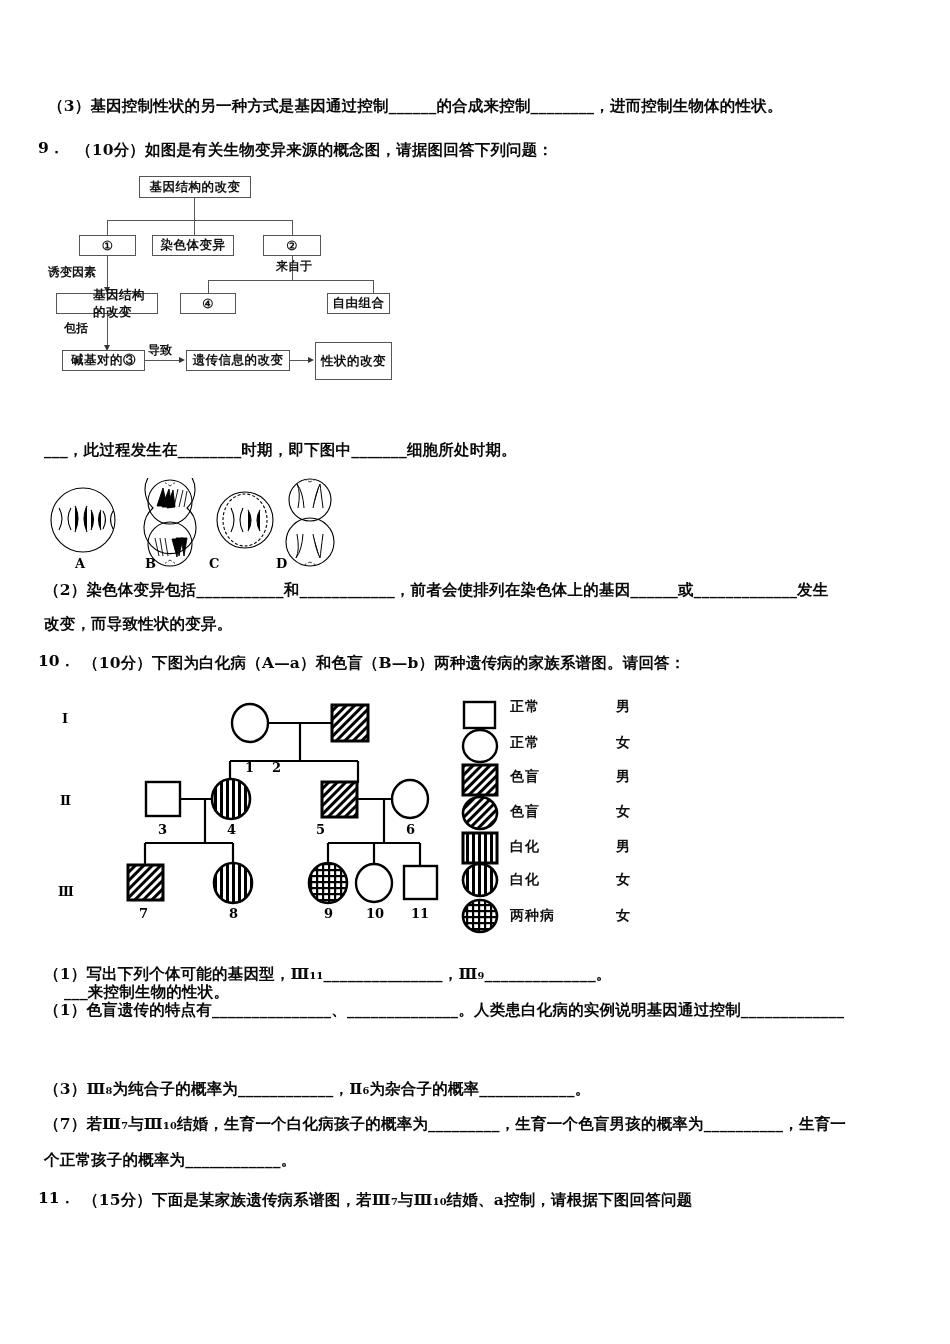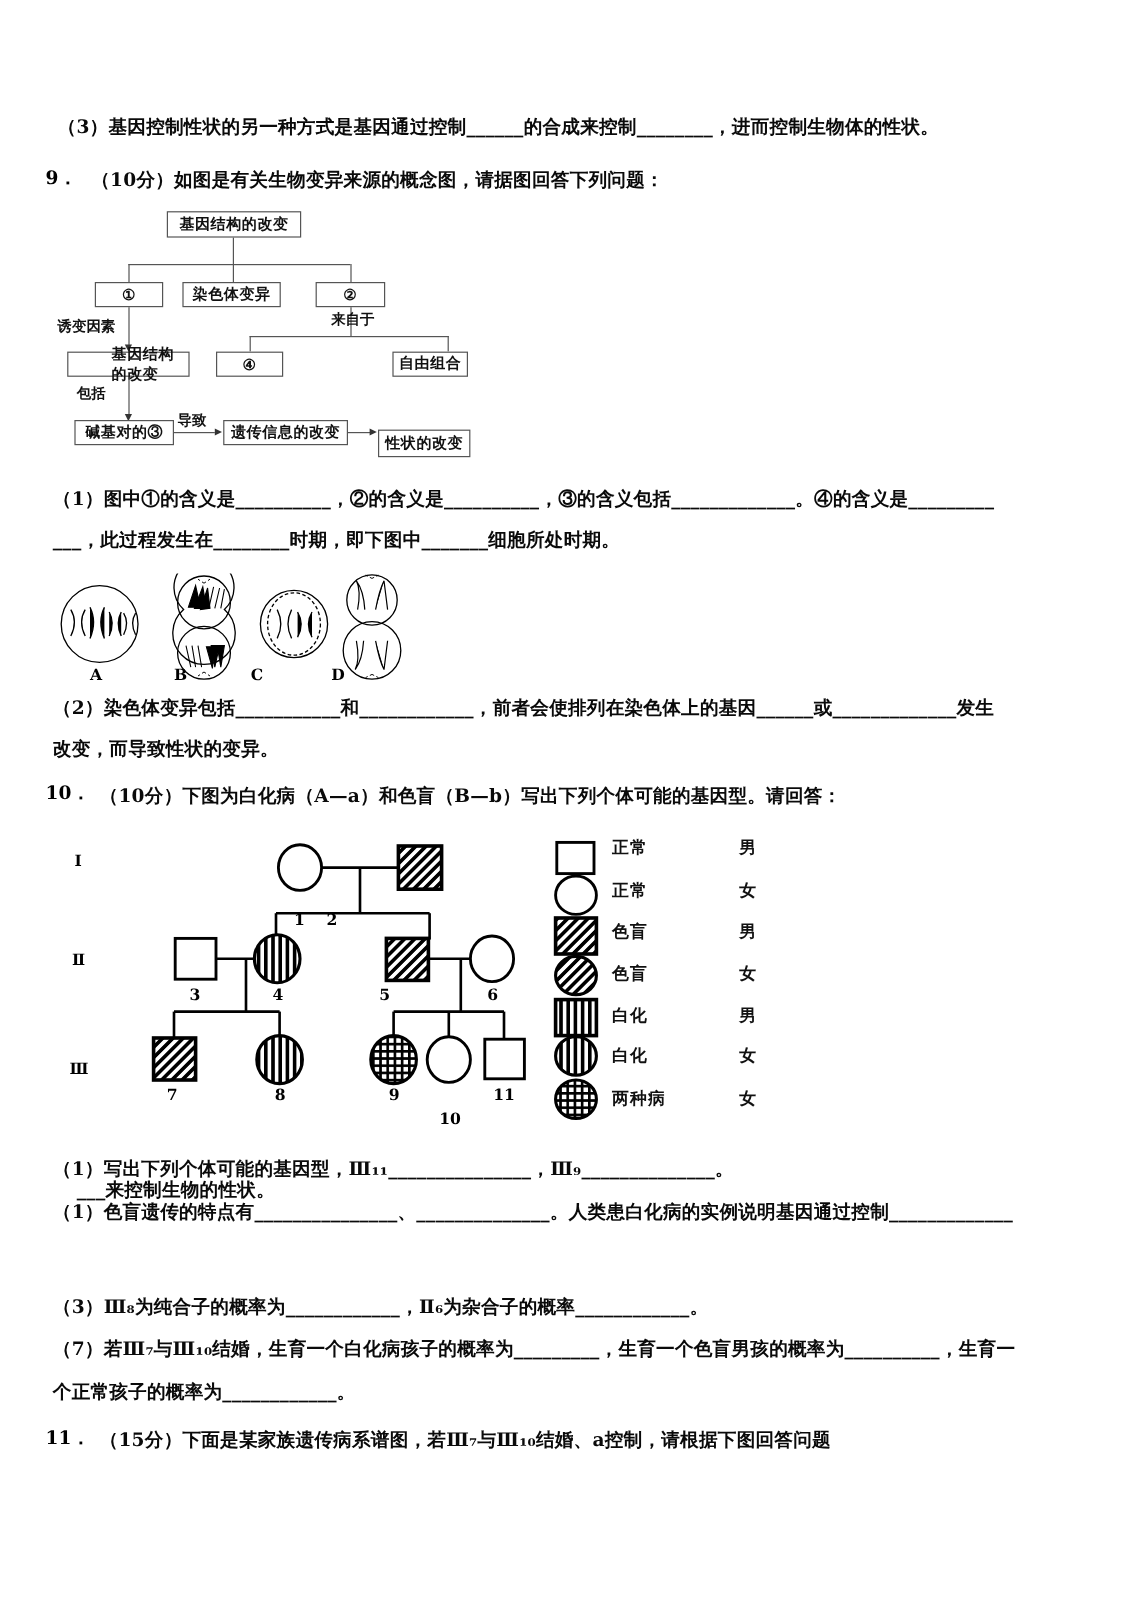--- a/index.html
+++ b/index.html
@@ -152,31 +152,30 @@
     <div class="cbox" style="left:56px; top:293px; width:102px; height:21px;padding-left:36px;">基因结构的改变</div>
     <div class="cbox" style="left:180px; top:293px; width:56px; height:21px;">④</div>
     <div class="cbox" style="left:327px; top:293px; width:63px; height:21px;">自由组合</div>
 
     <div class="cline" style="left:107px; top:314px; width:1px; height:32px;"></div>
     <div class="arrowhead arrow-down" style="left:104px; top:345px;"></div>
     <div class="clabel" style="left:64px; top:320px;">包括</div>
 
     <div class="cbox" style="left:62px; top:350px; width:83px; height:21px;">碱基对的③</div>
     <div class="cbox" style="left:186px; top:350px; width:104px; height:21px;">遗传信息的改变</div>
-    <div class="cbox" style="left:315px; top:358px; width:77px; height:23px;">性状的改变</div>
+    <div class="cbox" style="left:315px; top:342px; width:77px; height:38px;">性状的改变</div>
 
     <div class="cline" style="left:145px; top:360px; width:34px; height:1px;"></div>
     <div class="arrowhead arrow-right" style="left:179px; top:357px;"></div>
     <div class="clabel" style="left:148px; top:342px;">导致</div>
 
     <div class="cline" style="left:290px; top:360px; width:19px; height:1px;"></div>
     <div class="arrowhead arrow-right" style="left:308px; top:357px;"></div>
   </div>
 
-  <div class="para" style="left:44px; top:404px; width:880px;">（1）图中①的含义是__________，②的含义是__________，③的含义包括_____________。④的含义是_________</div>
   <div class="para" style="left:44px; top:438px; width:880px;">___，此过程发生在________时期，即下图中_______细胞所处时期。</div>
 
   <div class="cellfig" style="left:45px; top:478px;">
     <svg width="290" height="95" viewBox="0 0 290 95">
       <g fill="none" stroke="#000" stroke-width="1.1">
 
         <circle cx="38" cy="42" r="32"></circle>
       </g>
       <g stroke="#000" stroke-width="1.1" fill="none">
 
@@ -239,21 +238,21 @@
   <div class="cellcap" style="left:75px; top:556px;">A</div>
   <div class="cellcap" style="left:145px; top:556px;">B</div>
   <div class="cellcap" style="left:209px; top:556px;">C</div>
   <div class="cellcap" style="left:276px; top:556px;">D</div>
 
   <div class="para" style="left:44px; top:578px; width:880px;">（2）染色体变异包括___________和____________，前者会使排列在染色体上的基因______或_____________发生</div>
   <div class="para" style="left:44px; top:612px; width:880px;">改变，而导致性状的变异。</div>
 
   <div class="qnum" style="left:38px; top:651px;">10．</div>
   <div class="para" style="left:83px; top:651px;">（10分）</div>
-  <div class="para" style="left:152px; top:651px;">下图为白化病（A—a）和色盲（B—b）写出下列个体可能的基因型。请回答：</div>
+  <div class="para" style="left:152px; top:651px;">下图为白化病（A—a）和色盲（B—b）两种遗传病的家族系谱图。请回答：</div>
 
   <div class="genlabel" style="left:62px; top:711px;">Ⅰ</div>
   <div class="genlabel" style="left:60px; top:793px;">Ⅱ</div>
   <div class="genlabel" style="left:58px; top:884px;">Ⅲ</div>
 
   <div class="ped" style="left:100px; top:695px;">
     <svg width="360" height="240" viewBox="0 0 360 240">
       <defs>
 
         <pattern id="hatchCB" width="6" height="6" patternTransform="rotate(45)" patternUnits="userSpaceOnUse">
@@ -315,21 +314,21 @@
 
   <div class="genlabel" style="left:245px; top:760px;">1</div>
   <div class="genlabel" style="left:272px; top:760px;">2</div>
   <div class="genlabel" style="left:158px; top:822px;">3</div>
   <div class="genlabel" style="left:227px; top:822px;">4</div>
   <div class="genlabel" style="left:316px; top:822px;">5</div>
   <div class="genlabel" style="left:406px; top:822px;">6</div>
   <div class="genlabel" style="left:139px; top:906px;">7</div>
   <div class="genlabel" style="left:229px; top:906px;">8</div>
   <div class="genlabel" style="left:324px; top:906px;">9</div>
-  <div class="genlabel" style="left:366px; top:906px;margin-top:20px;">10</div>
+  <div class="genlabel" style="left:366px; top:906px;">10</div>
   <div class="genlabel" style="left:411px; top:906px;">11</div>
 
   <div class="legend" style="left:460px; top:700px;">
     <svg width="50" height="240" viewBox="0 0 50 240">
       <defs>
         <pattern id="hatchCB2" width="6" height="6" patternTransform="rotate(45)" patternUnits="userSpaceOnUse">
           <rect width="6" height="6" fill="#fff"></rect>
           <rect width="3" height="6" fill="#000"></rect>
         </pattern>
         <pattern id="stripeAL2" width="6" height="6" patternUnits="userSpaceOnUse">

